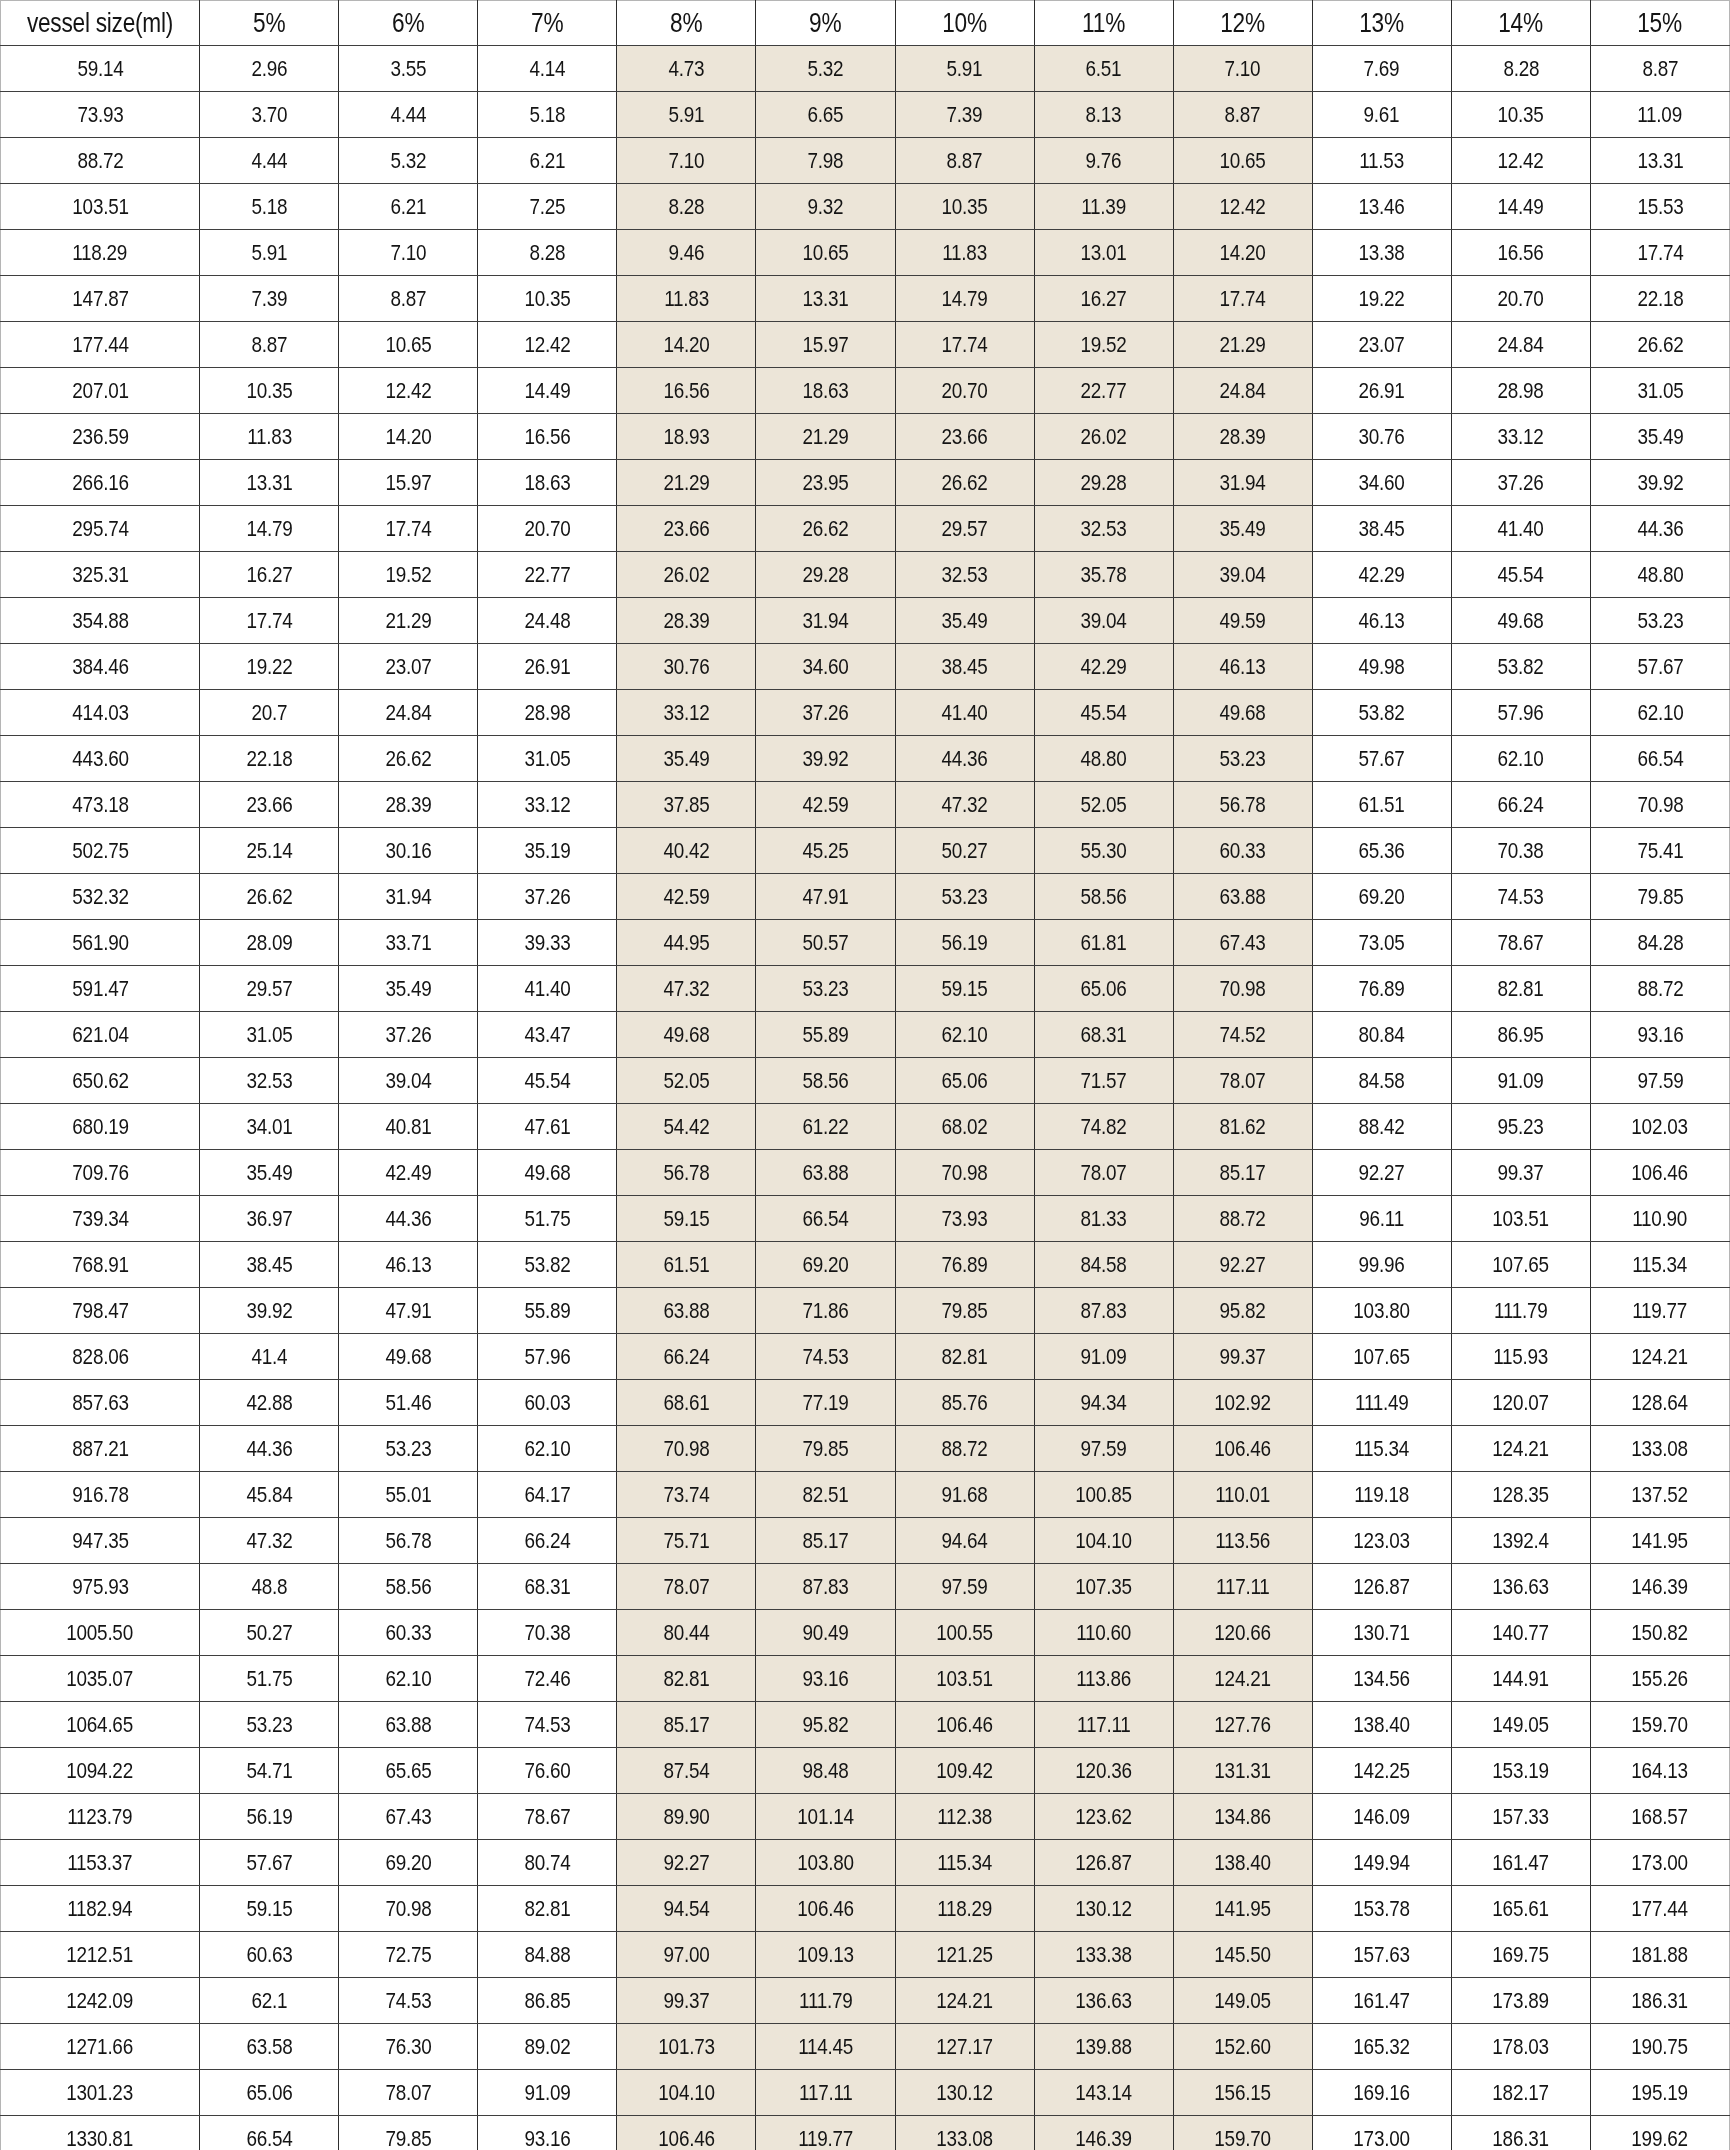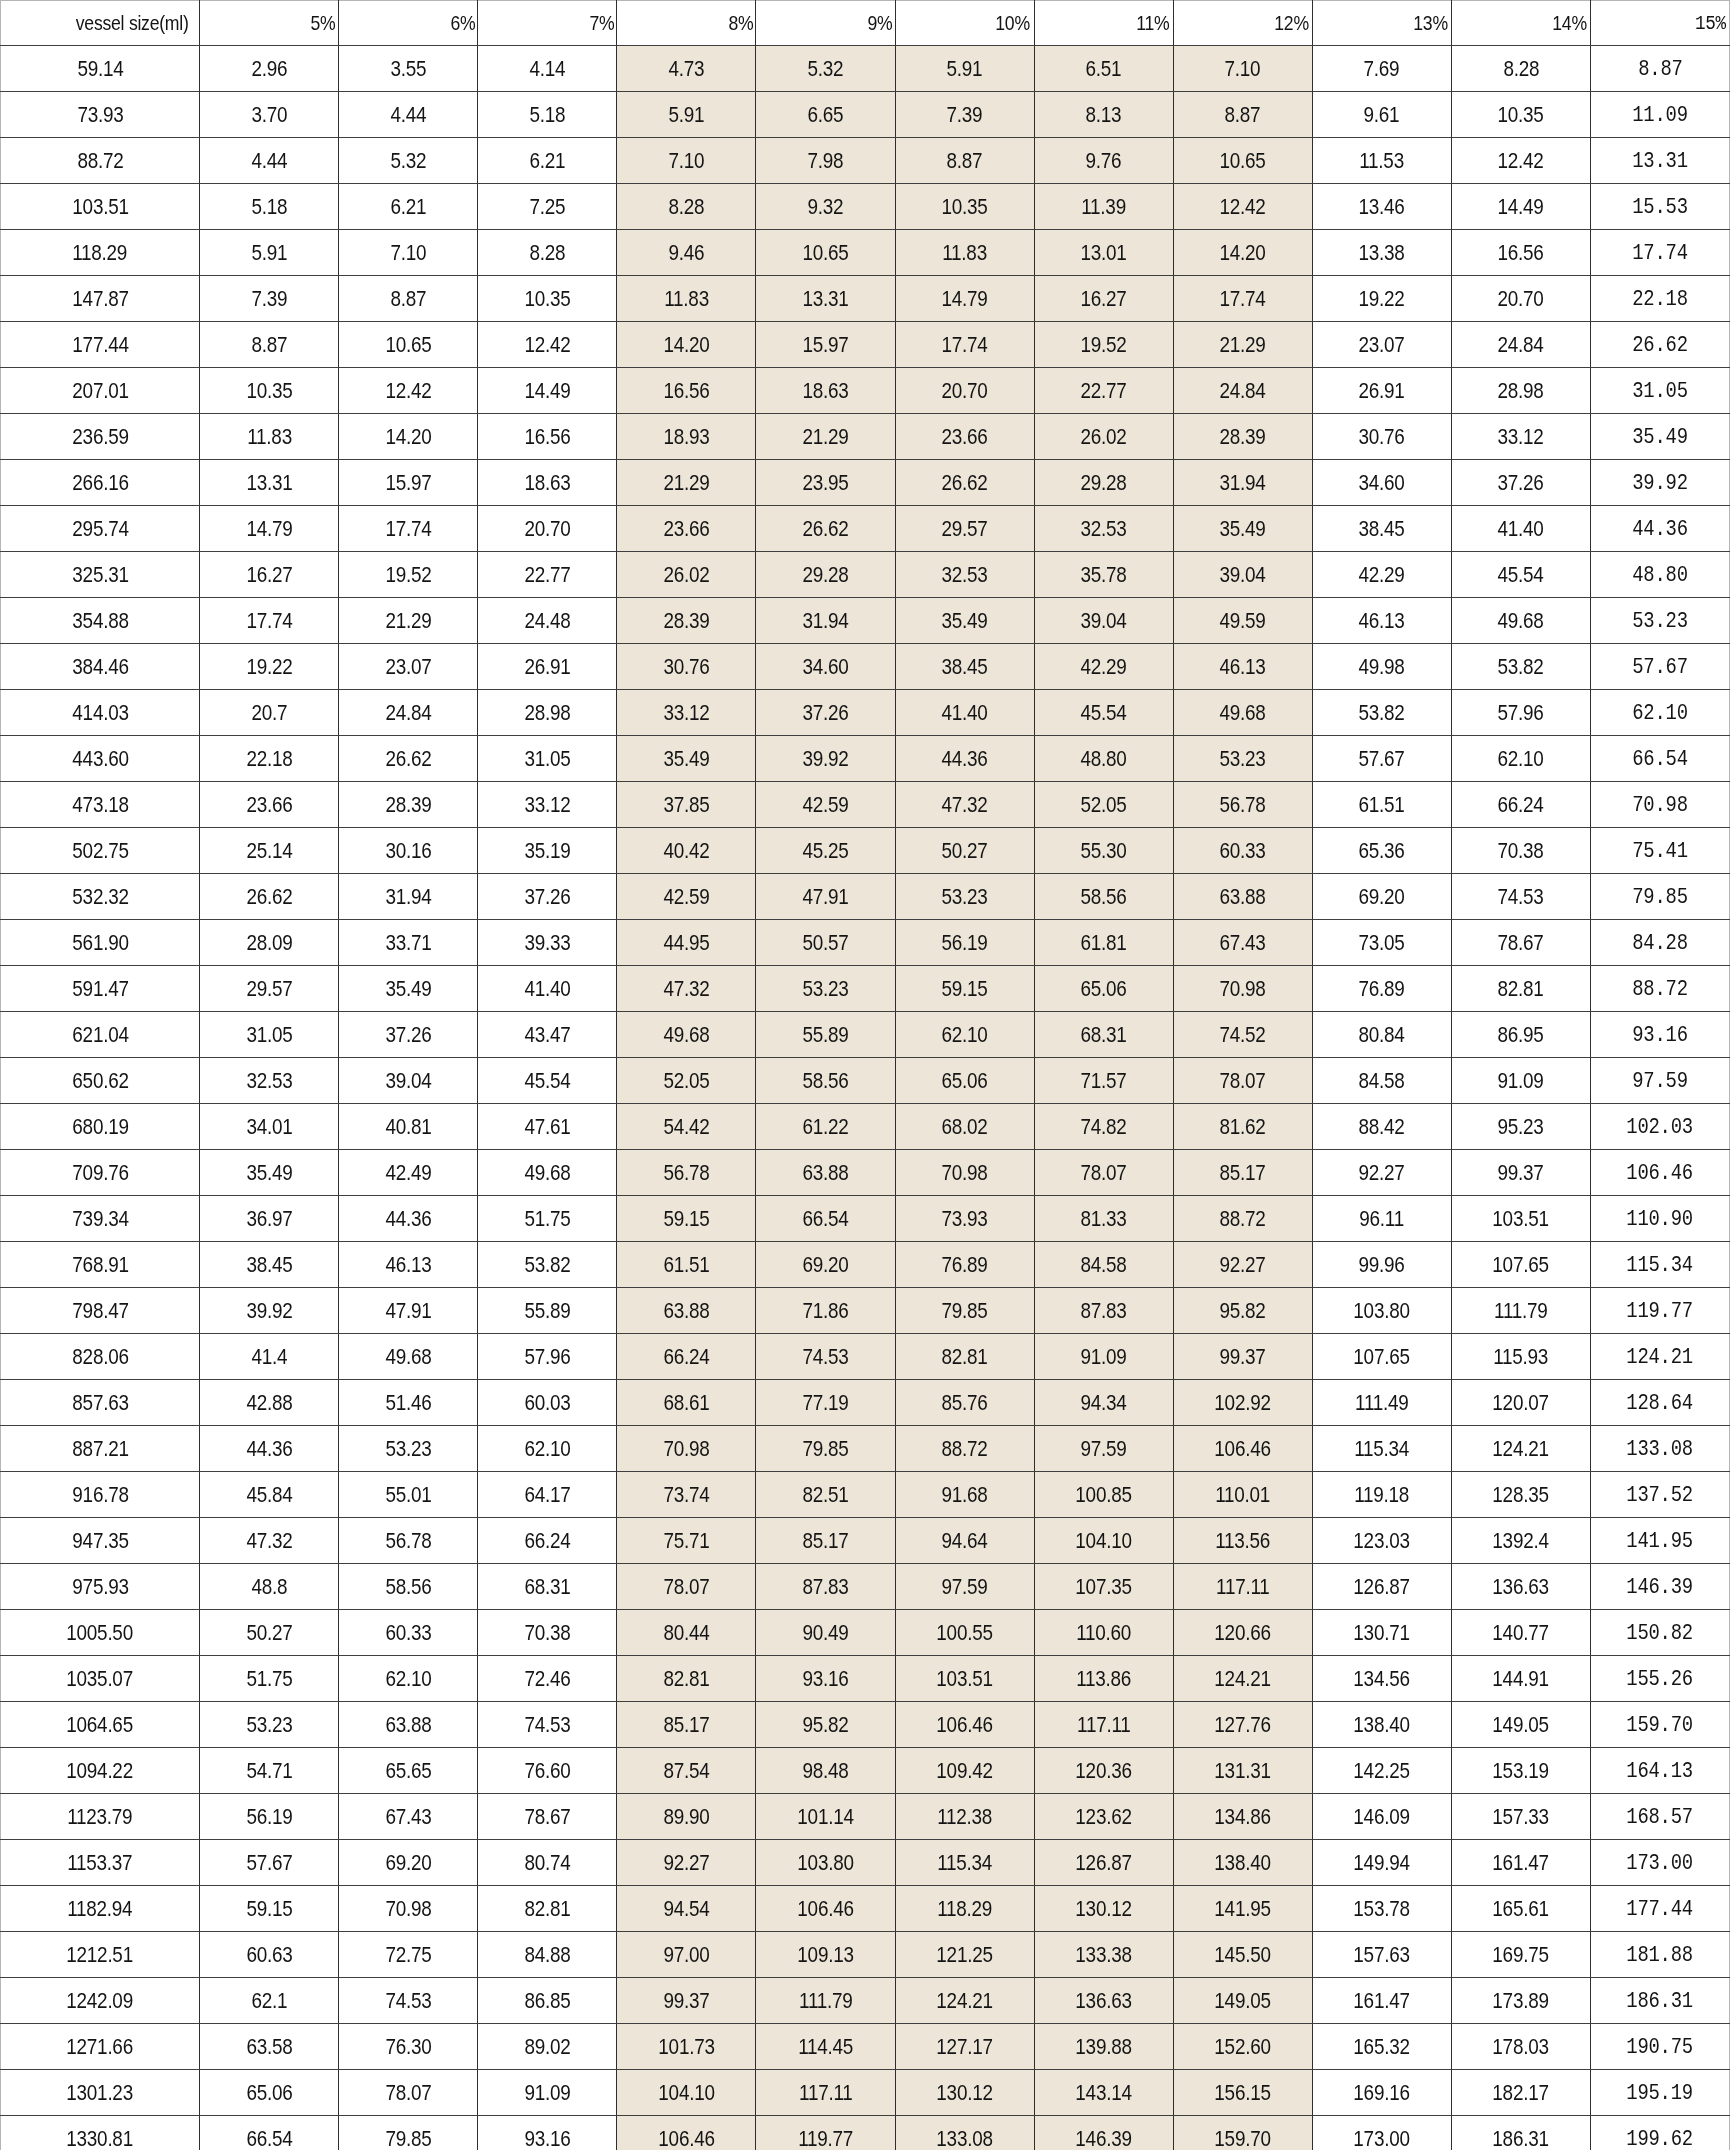--- a/index.html
+++ b/index.html
@@ -23,43 +23,43 @@
     table-layout:fixed;
     border-left:0.5px solid var(--outer-border);
     border-right:0.5px solid var(--outer-border);
     border-top:0.5px solid var(--outer-border);
   }
   col.vessel-col{width:199px;}
   col.pct-col{width:139px;}
   thead th{
     height:45px;
     font-weight:400;
-    font-size:21px;
+    font-size:27px;
     background:var(--bg);
     border-bottom:1px solid var(--row-border);
     border-left:0.5px solid var(--col-border);
     border-right:0.5px solid var(--col-border);
-    text-align:right;
+    text-align:center;
     vertical-align:middle;
     padding:0;
   }
   tbody td{
     height:46px;
     font-size:22.5px;
     text-align:center;
     vertical-align:middle;
     border-bottom:1px solid var(--row-border);
     border-left:0.5px solid var(--col-border);
     border-right:0.5px solid var(--col-border);
     padding:0;
     background:var(--bg);
   }
   tbody td.hl{background:var(--highlight);}
   thead th:first-child, tbody td:first-child{border-left:none;}
-  thead th:last-child, tbody td:last-child{border-right:none;font-family:Liberation Mono, monospace;}
+  thead th:last-child, tbody td:last-child{border-right:none;}
   .t{
     display:inline-block;
     transform:scaleX(0.84);
     transform-origin:center center;
     letter-spacing:-0.3px;
     white-space:nowrap;
   }
 </style>
 </head>
 <body>

